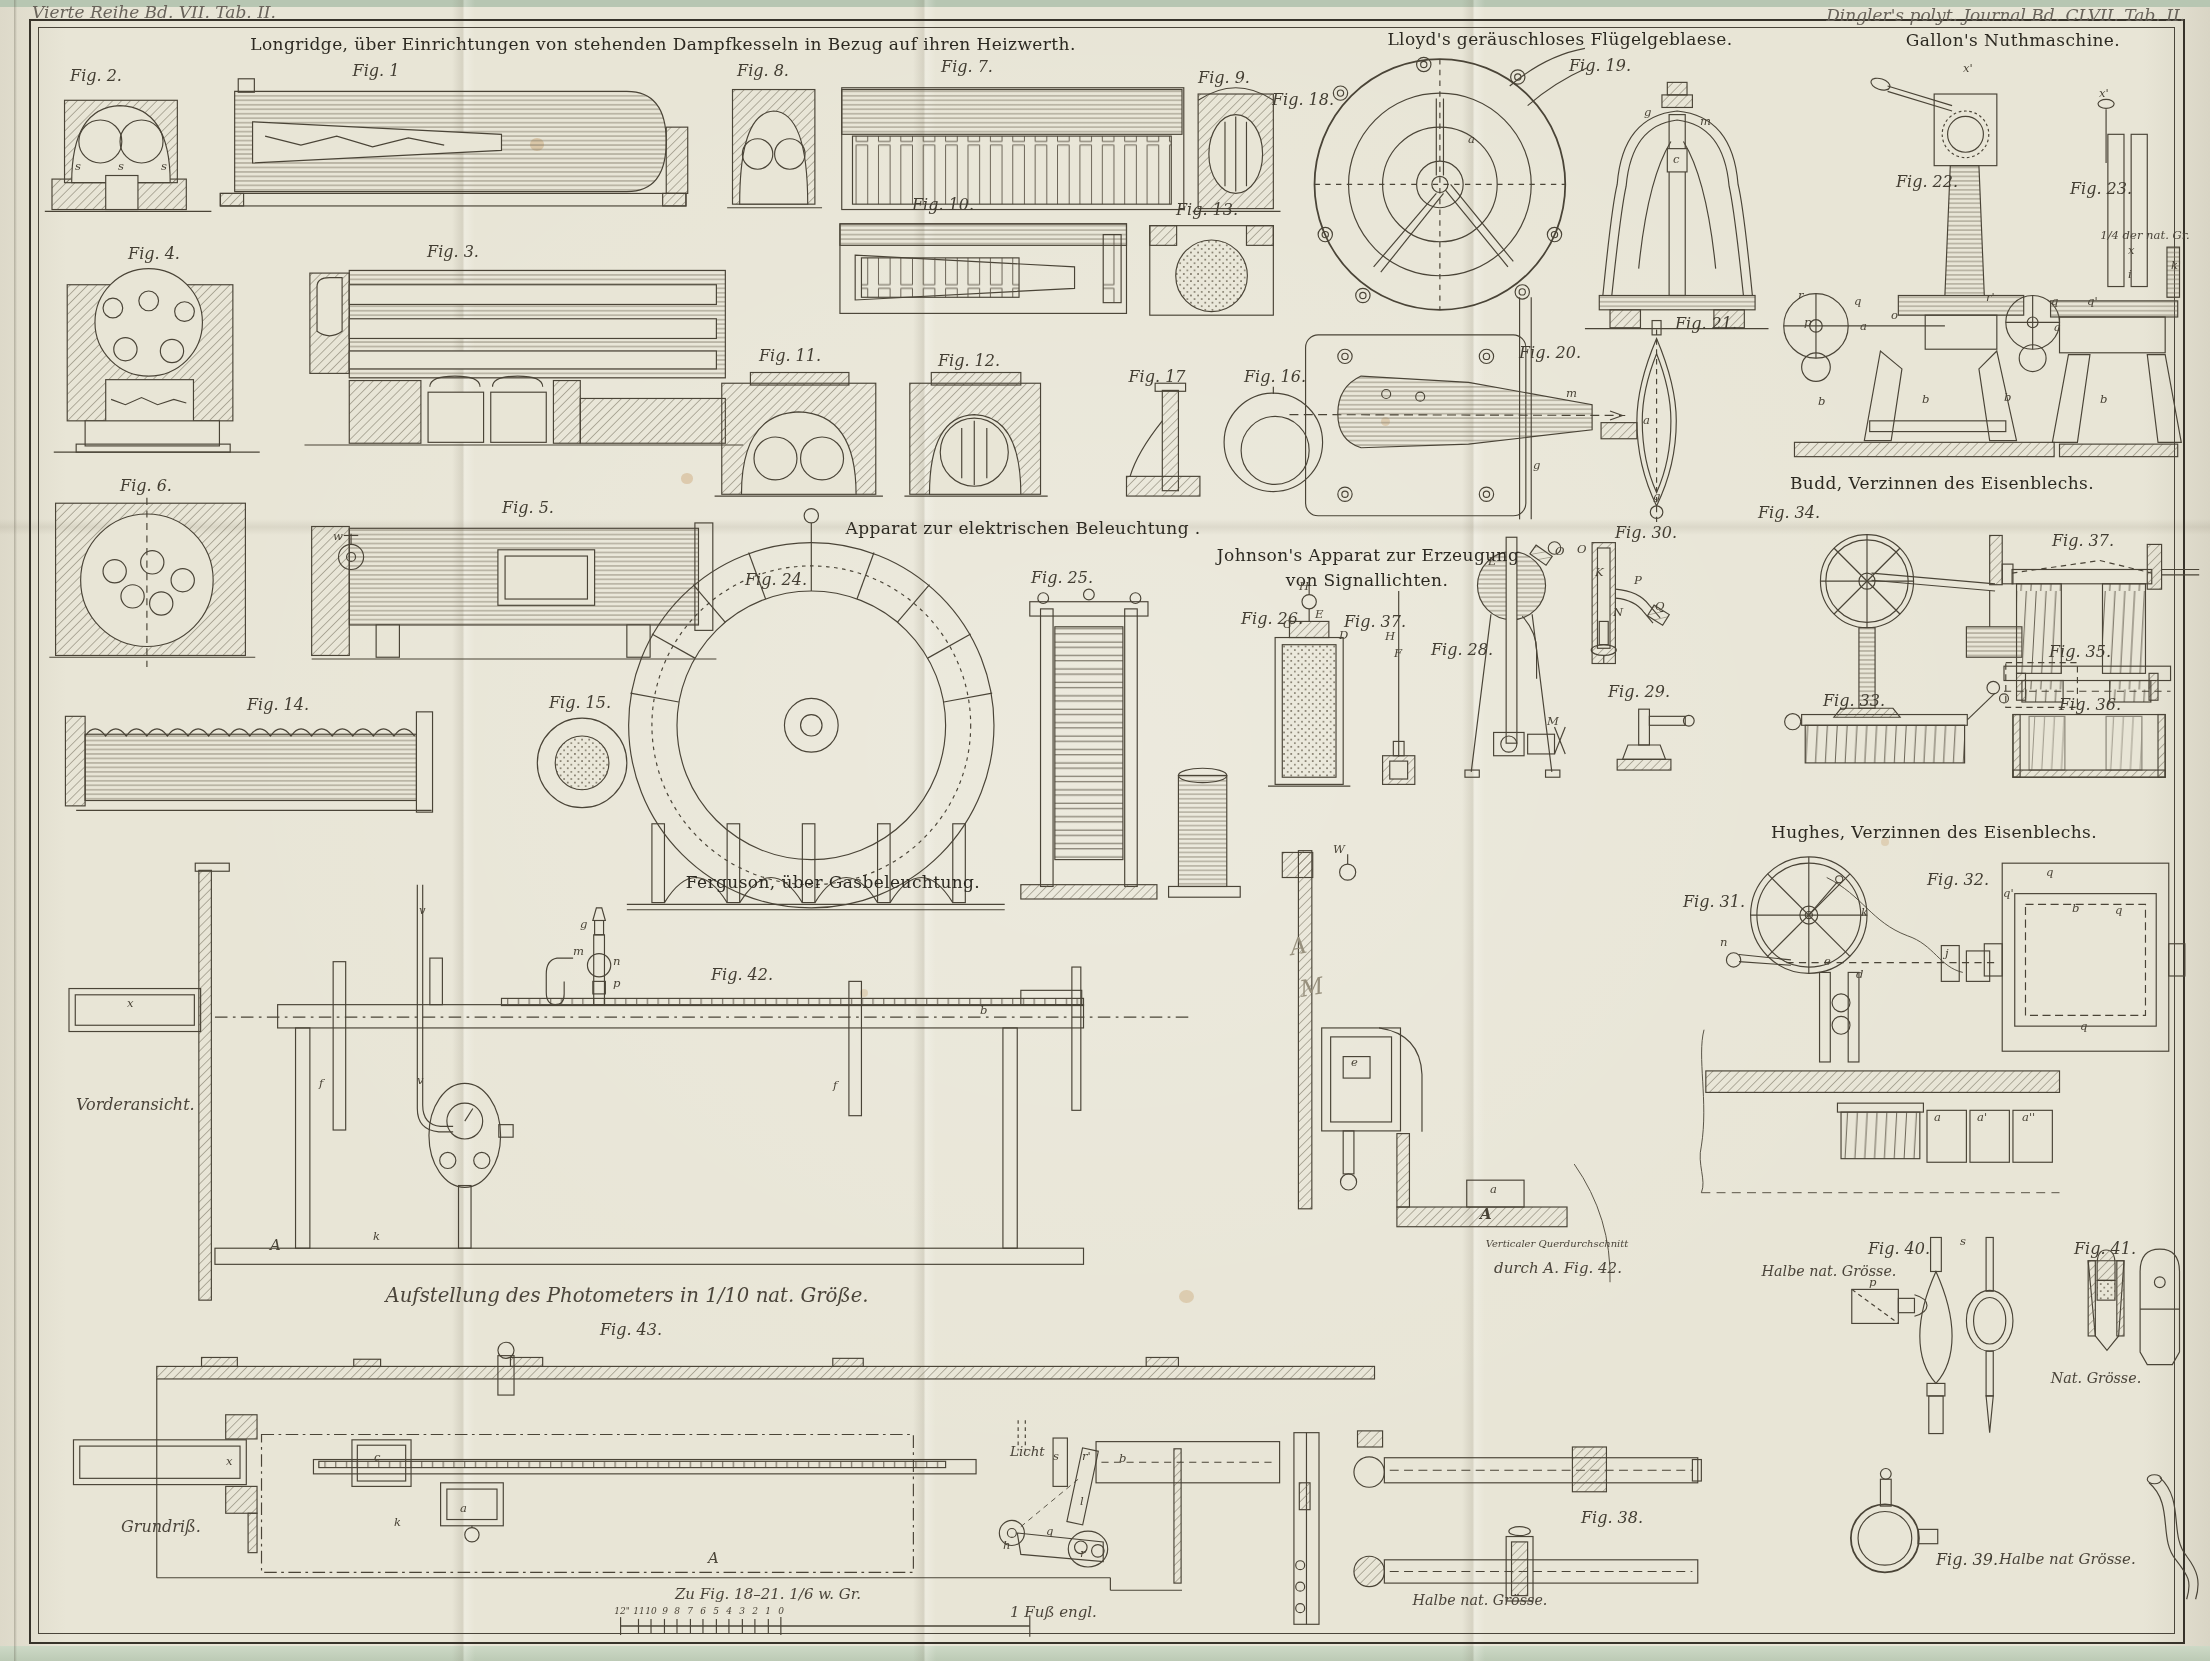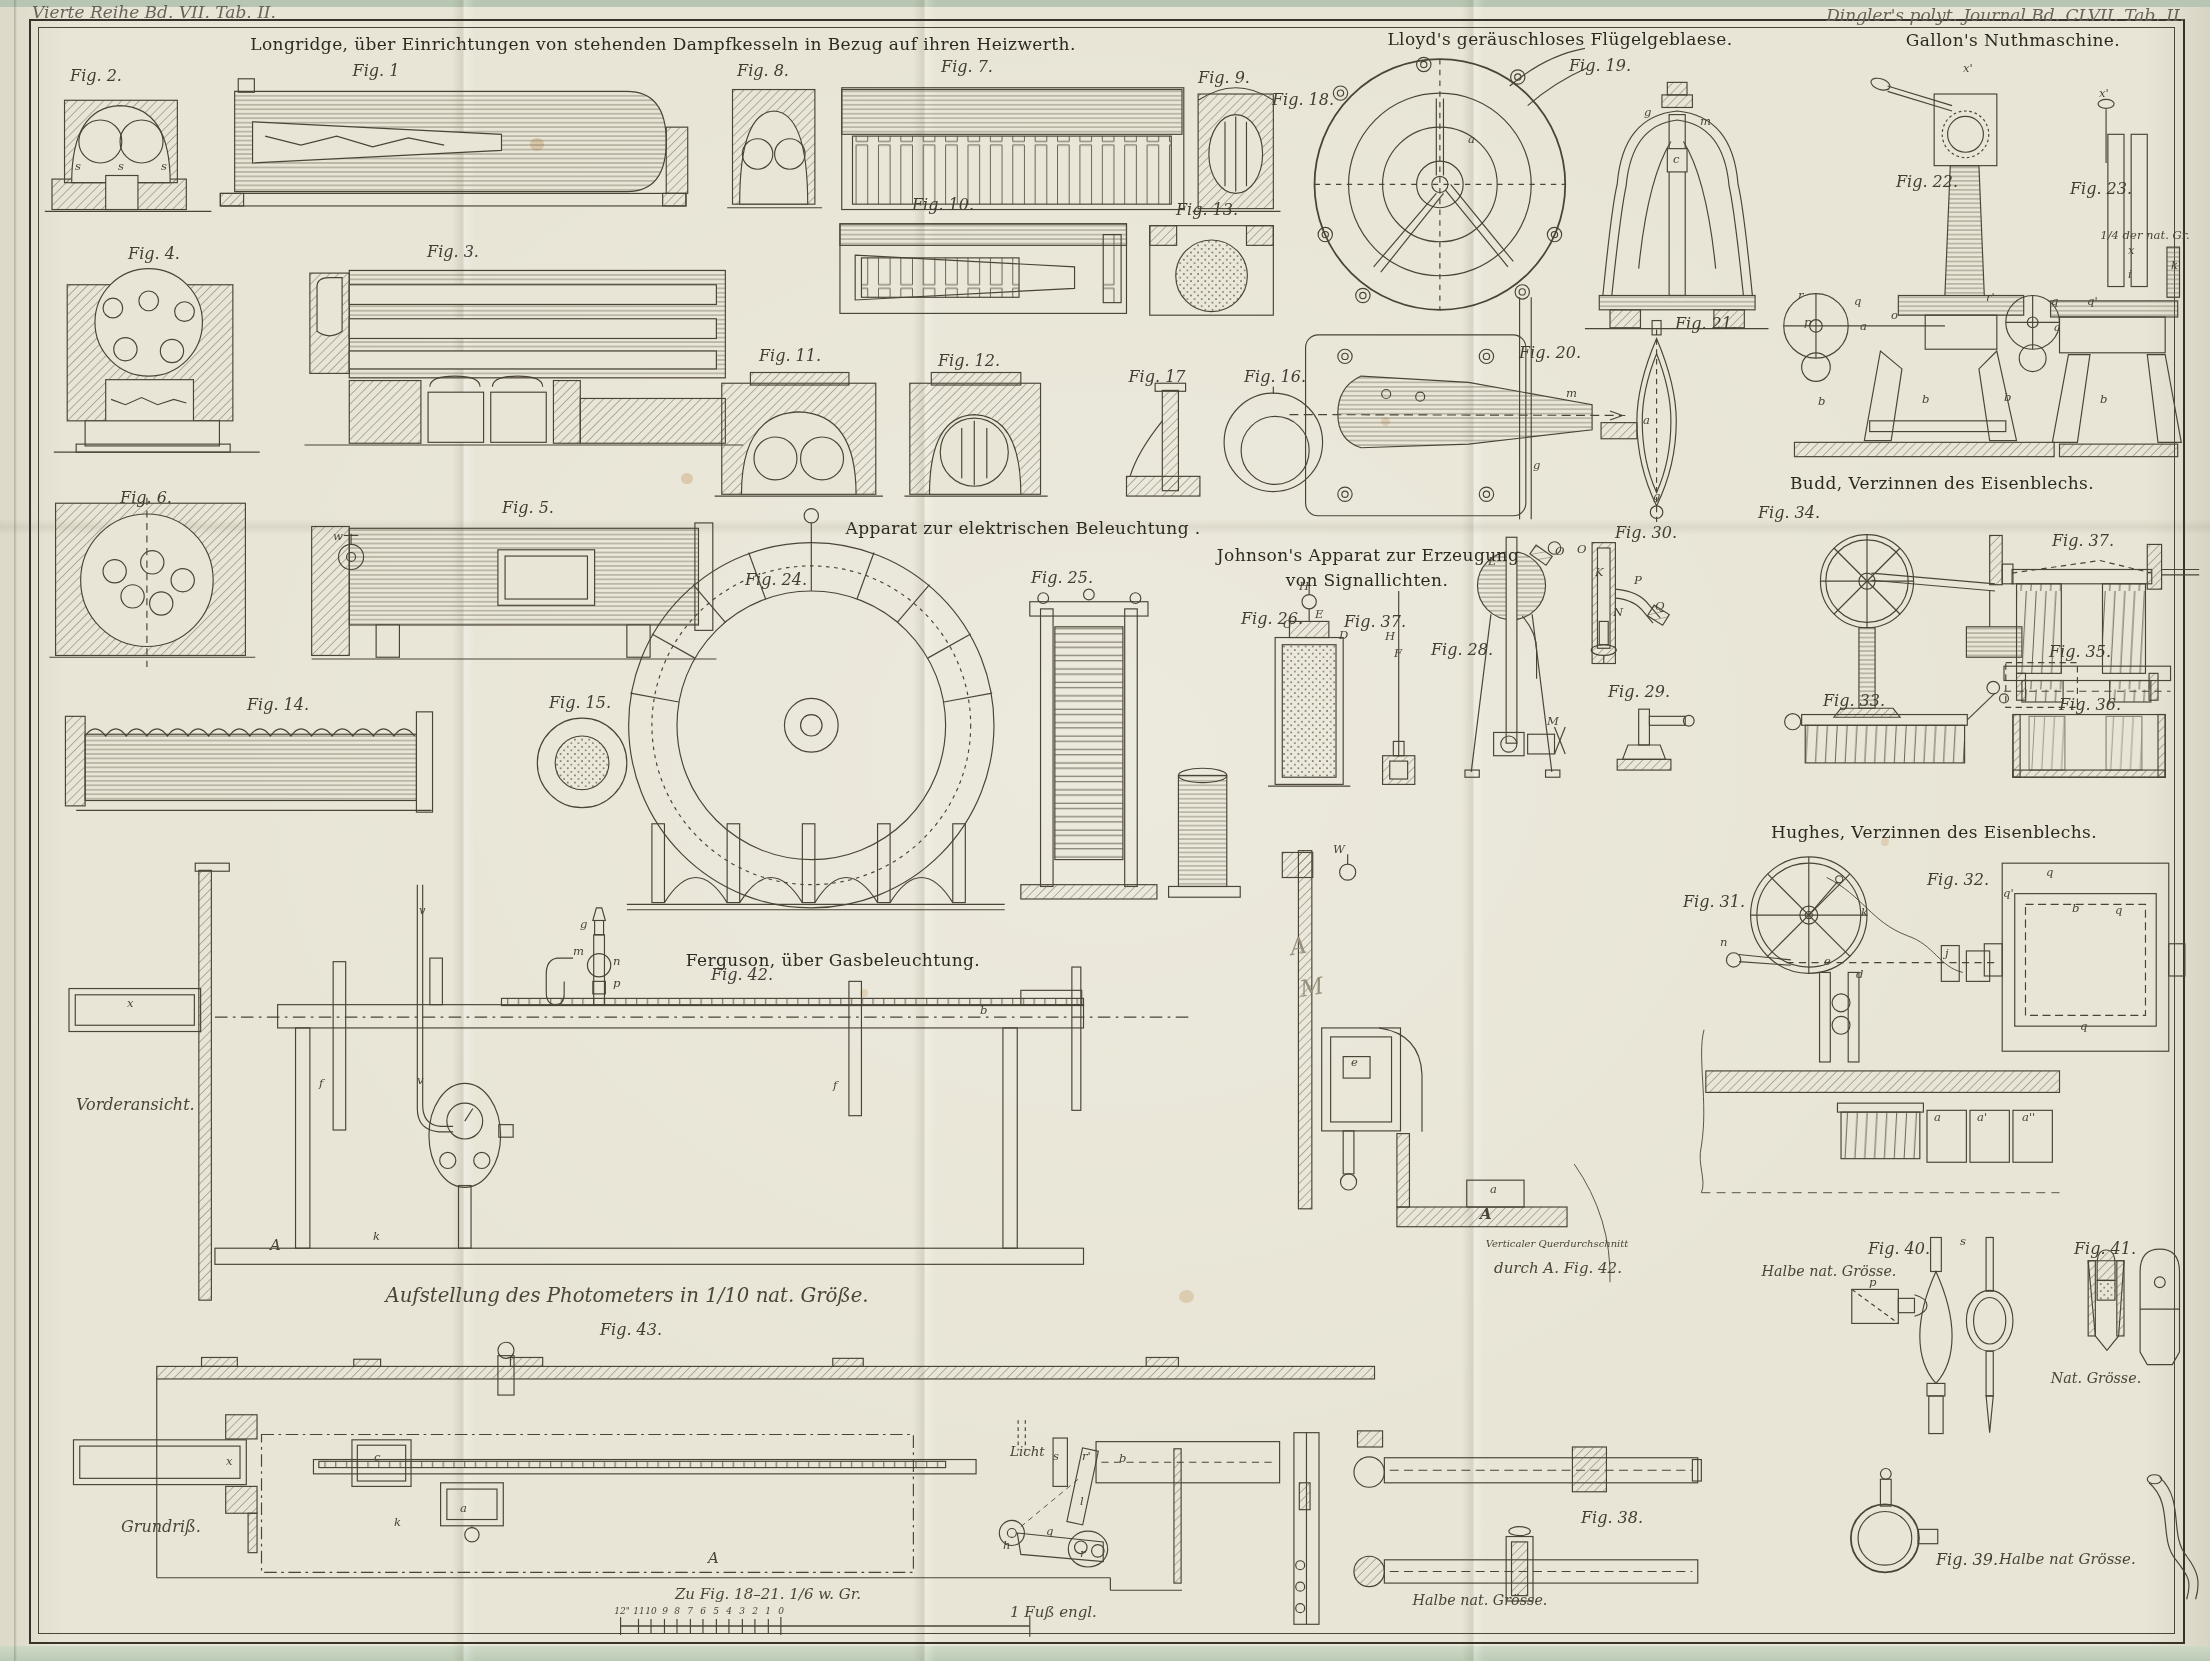--- a/index.html
+++ b/index.html
@@ -730,29 +730,29 @@
   <span class="marg" style="right:25px;top:5.4px;position:absolute">Dingler's polyt. Journal Bd. CLVII. Tab. II.</span>
 
   <span class="t" style="left:663px;top:34px">Longridge, über Einrichtungen von stehenden Dampfkesseln in Bezug auf ihren Heizwerth.</span>
   <span class="t" style="left:1560px;top:29px">Lloyd's geräuschloses Flügelgeblaese.</span>
   <span class="t" style="left:2013px;top:30px">Gallon's Nuthmaschine.</span>
   <span class="t" style="left:1023px;top:518px">Apparat zur elektrischen Beleuchtung .</span>
   <span class="t" style="left:1368px;top:545px">Johnson's Apparat zur Erzeugung</span>
   <span class="t" style="left:1367px;top:570px">von Signallichten.</span>
   <span class="t" style="left:1942px;top:473px">Budd, Verzinnen des Eisenblechs.</span>
   <span class="t" style="left:1934px;top:822px">Hughes, Verzinnen des Eisenblechs.</span>
-  <span class="t" style="left:833px;top:950px">Ferguson, über Gasbeleuchtung.</span>
+  <span class="t" style="left:833px;top:872px">Ferguson, über Gasbeleuchtung.</span>
   <span class="s c" style="left:627px;top:1284px;font-size:19.7px">Aufstellung des Photometers in 1/10 nat. Größe.</span>
 
   <span class="f" style="left:376px;top:61px">Fig. 1</span>
   <span class="f" style="left:96px;top:66px">Fig. 2.</span>
   <span class="f" style="left:453px;top:242px">Fig. 3.</span>
   <span class="f" style="left:154px;top:244px">Fig. 4.</span>
   <span class="f" style="left:528px;top:498px">Fig. 5.</span>
-  <span class="f" style="left:146px;top:488px">Fig. 6.</span>
+  <span class="f" style="left:146px;top:476px">Fig. 6.</span>
   <span class="f" style="left:967px;top:57px">Fig. 7.</span>
   <span class="f" style="left:763px;top:61px">Fig. 8.</span>
   <span class="f" style="left:1224px;top:68px">Fig. 9.</span>
   <span class="f" style="left:943px;top:195px">Fig. 10.</span>
   <span class="f" style="left:790px;top:346px">Fig. 11.</span>
   <span class="f" style="left:969px;top:351px">Fig. 12.</span>
   <span class="f" style="left:1207px;top:200px">Fig. 13.</span>
   <span class="f" style="left:278px;top:695px">Fig. 14.</span>
   <span class="f" style="left:580px;top:693px">Fig. 15.</span>
   <span class="f" style="left:1275px;top:367px">Fig. 16.</span>

